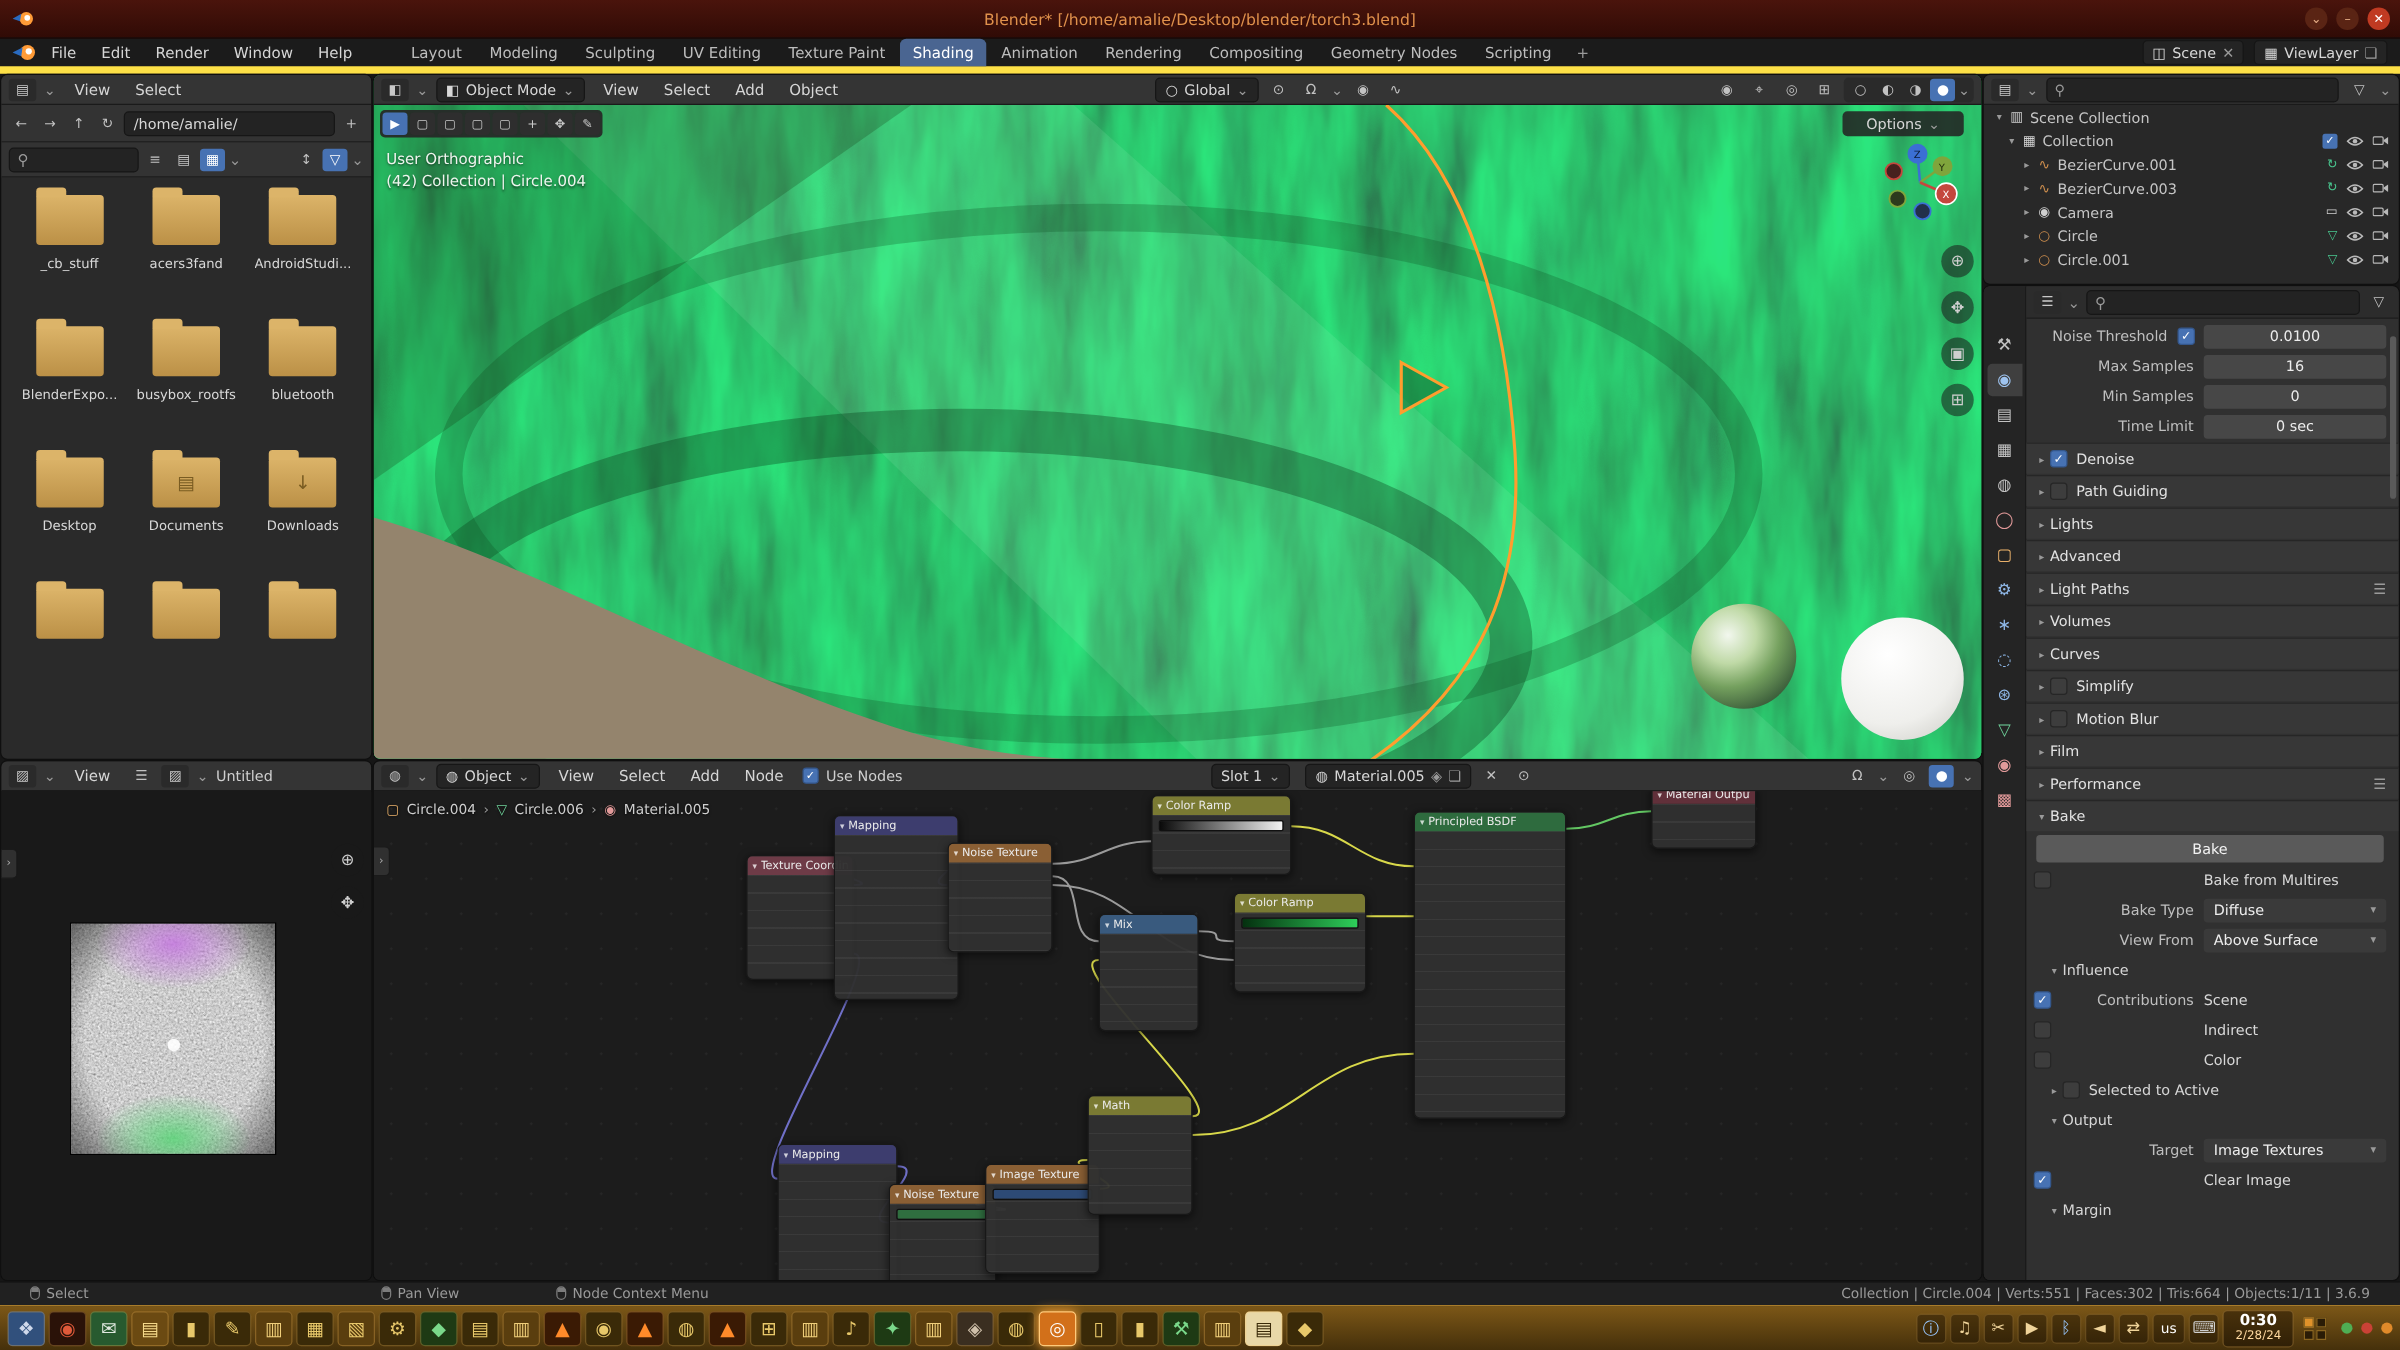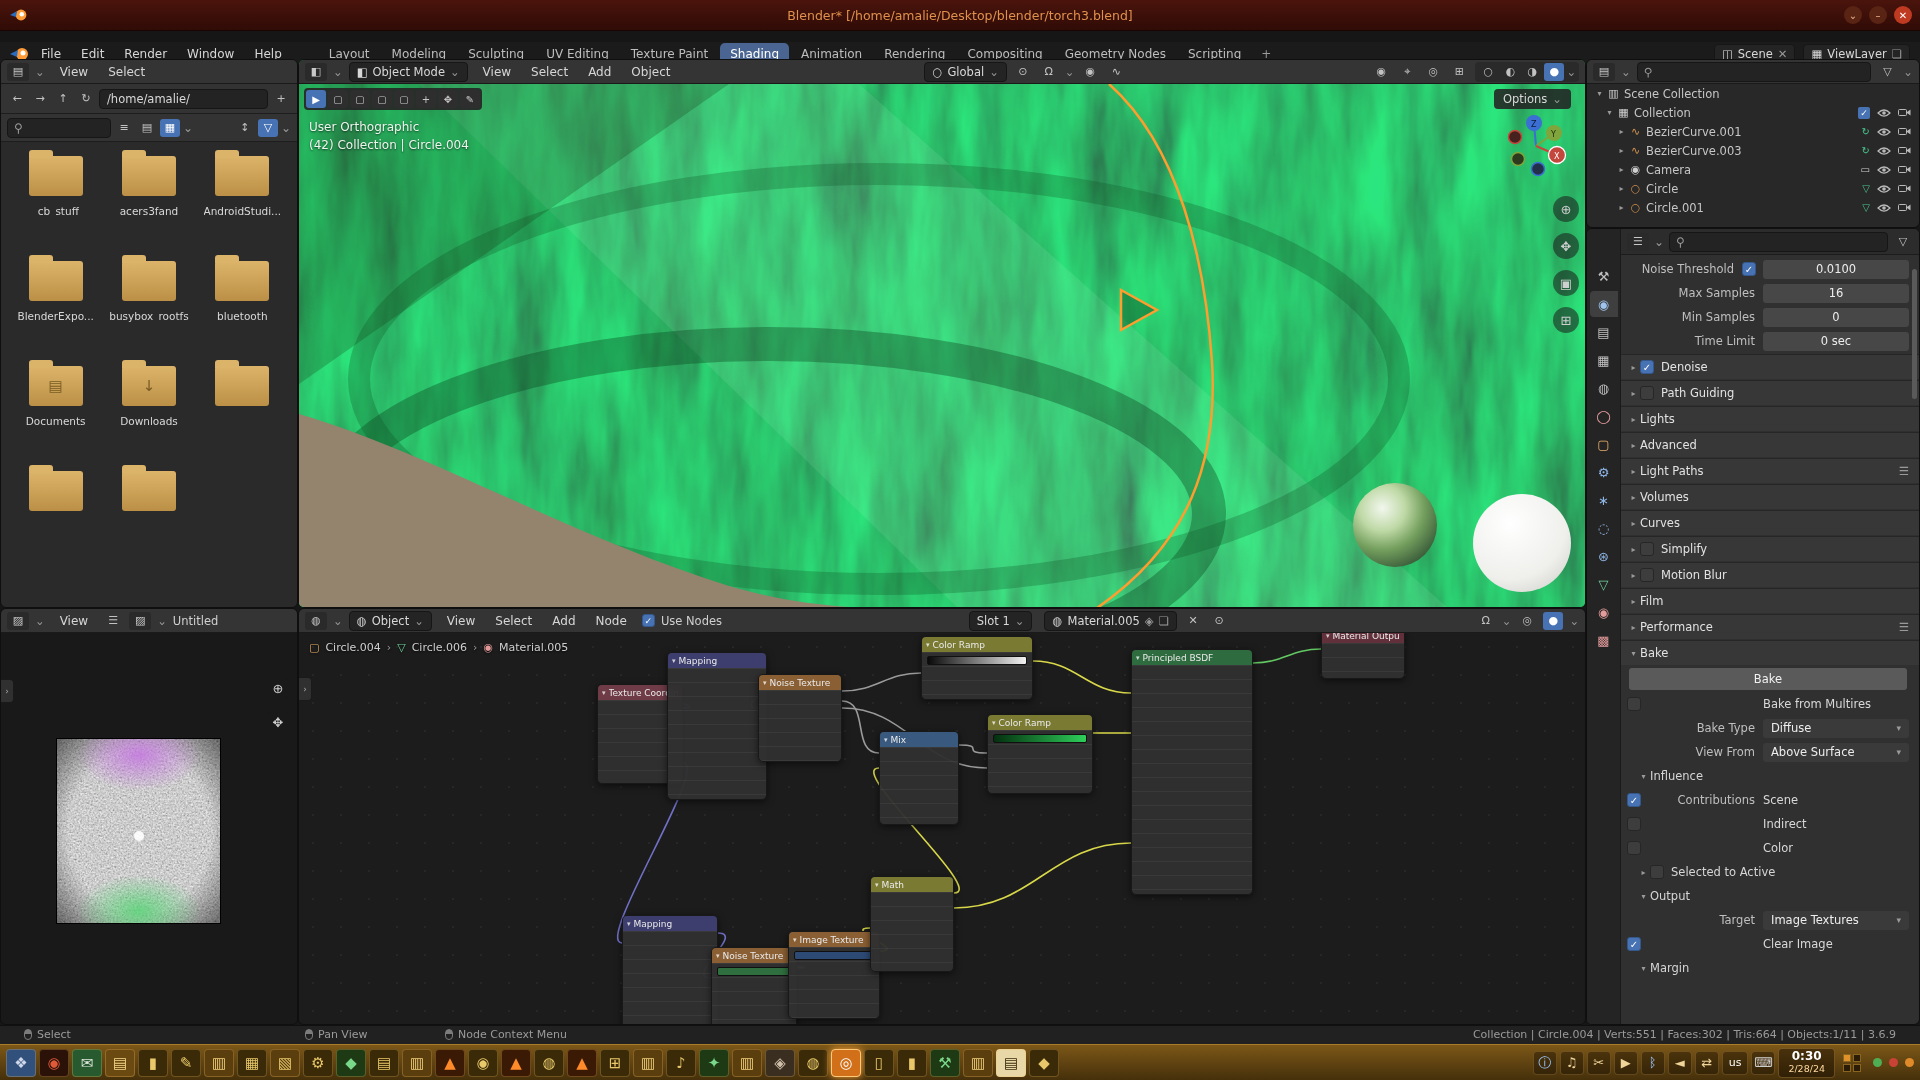--- a/index.html
+++ b/index.html
@@ -12,22 +12,22 @@
   
   .titlebar{position:absolute;left:0;top:0;width:1920px;height:31px;
     background:linear-gradient(#4a140c,#300b06);display:flex;align-items:center;justify-content:center;
     color:#e0914c;font-size:12.5px;border-bottom:1px solid #1a0503}
   .tb-left{position:absolute;left:10px;display:flex;align-items:center;gap:6px}
   .tb-buttons{position:absolute;right:8px;display:flex;gap:7px}
   .tb-btn{width:18px;height:18px;border-radius:50%;background:#5a2414;color:#e8b088;
     display:flex;align-items:center;justify-content:center;font-size:10px}
   .tb-btn.close{background:#c03a22;color:#fff}
   
-  .menubar{position:absolute;left:0;top:42px;width:1920px;height:28px;background:#1b1b1b;
-    display:flex;align-items:center;padding:0 10px;gap:2px;border-bottom:4px solid #fde047}
+  .menubar{position:absolute;left:0;top:31px;width:1920px;height:28px;background:#1b1b1b;
+    display:flex;align-items:center;padding:0 10px;gap:2px;border-bottom:6px solid #fde047}
   .menus,.ws-tabs{display:flex;align-items:center;gap:2px}
   .menu-item{padding:3px 9px;border-radius:4px;color:#d6d6d6;font-size:12px}
   .ws-tabs{margin-left:26px}
   .ws-tab{padding:4px 10px;border-radius:5px 5px 0 0;color:#bdbdbd;font-size:12px}
   .ws-tab.active{background:#4a6591;color:#fff}
   .ws-add{padding:2px 8px;color:#9a9a9a}
   .pill{display:flex;align-items:center;gap:5px;background:#242424;border:1px solid #161616;
     border-radius:4px;height:20px;padding:0 7px;font-size:11.5px;color:#d8d8d8}
   
   .editor{position:absolute;overflow:hidden;border:1px solid #0f0f0f;border-radius:6px;background:#2a2a2a}
@@ -60,21 +60,21 @@
   
   .viewport{left:298px;top:59px;width:1288px;height:549px;background:#1f9c47}
   .vp-canvas{position:relative;width:1288px;height:525px;overflow:hidden}
   .vp-bg{position:absolute;left:0;top:0}
   .tool-cluster{position:absolute;left:5px;top:4px;display:flex;gap:2px;
     background:rgba(38,38,38,.92);padding:2px;border-radius:4px}
   .tool-btn{width:20px;height:18px;border-radius:3px;background:#2e2e2e;color:#c8c8c8;
     display:flex;align-items:center;justify-content:center;font-size:10px}
   .tool-btn[data-active]{background:#4772b3;color:#fff}
   .options-pill{position:absolute;right:16px;top:5px;display:flex;align-items:center;gap:5px;
-    background:rgba(35,35,35,.88);border-radius:4px;height:20px;padding:0 9px;color:#d8d8d8;font-size:11.5px}
+    background:rgba(35,35,35,.88);border-radius:4px;height:20px;padding:0 19px;color:#d8d8d8;font-size:11.5px}
   .vp-text{position:absolute;left:10px;top:34px;color:#eef5ee;font-size:12px;line-height:1.5;
     text-shadow:0 1px 2px rgba(0,0,0,.6)}
   .gizmo{position:absolute;left:1201px;top:26px}
   .vp-side-icons{position:absolute;left:1254px;top:112px;display:flex;flex-direction:column;gap:11px}
   .round-btn{width:26px;height:26px;border-radius:50%;background:rgba(25,25,25,.55);color:#cfcfcf;
     display:flex;align-items:center;justify-content:center;font-size:13px}
   .shading-group{display:flex;align-items:center;gap:2px;background:#2a2a2a;border-radius:4px;padding:1px 3px;height:20px}
   
   .image-editor{left:0;top:608px;width:298px;height:417px;background:#191919}
   .img-canvas{position:relative;width:298px;height:392px;background:#191919;overflow:hidden}
@@ -309,20 +309,26 @@
           <span class="folder-label">busybox_rootfs</span>
         </div>
 
         <div class="folder-tile">
           <span class="folder-ico">
             <span class="folder-glyph"></span>
           </span>
           <span class="folder-label">bluetooth</span>
         </div>
 
+        <div class="folder-tile">
+          <span class="folder-ico">
+            <span class="folder-glyph"></span>
+          </span>
+          <span class="folder-label">Desktop</span>
+        </div>
 
         <div class="folder-tile">
           <span class="folder-ico">
             <span class="folder-glyph">▤</span>
           </span>
           <span class="folder-label">Documents</span>
         </div>
 
         <div class="folder-tile">
           <span class="folder-ico">

